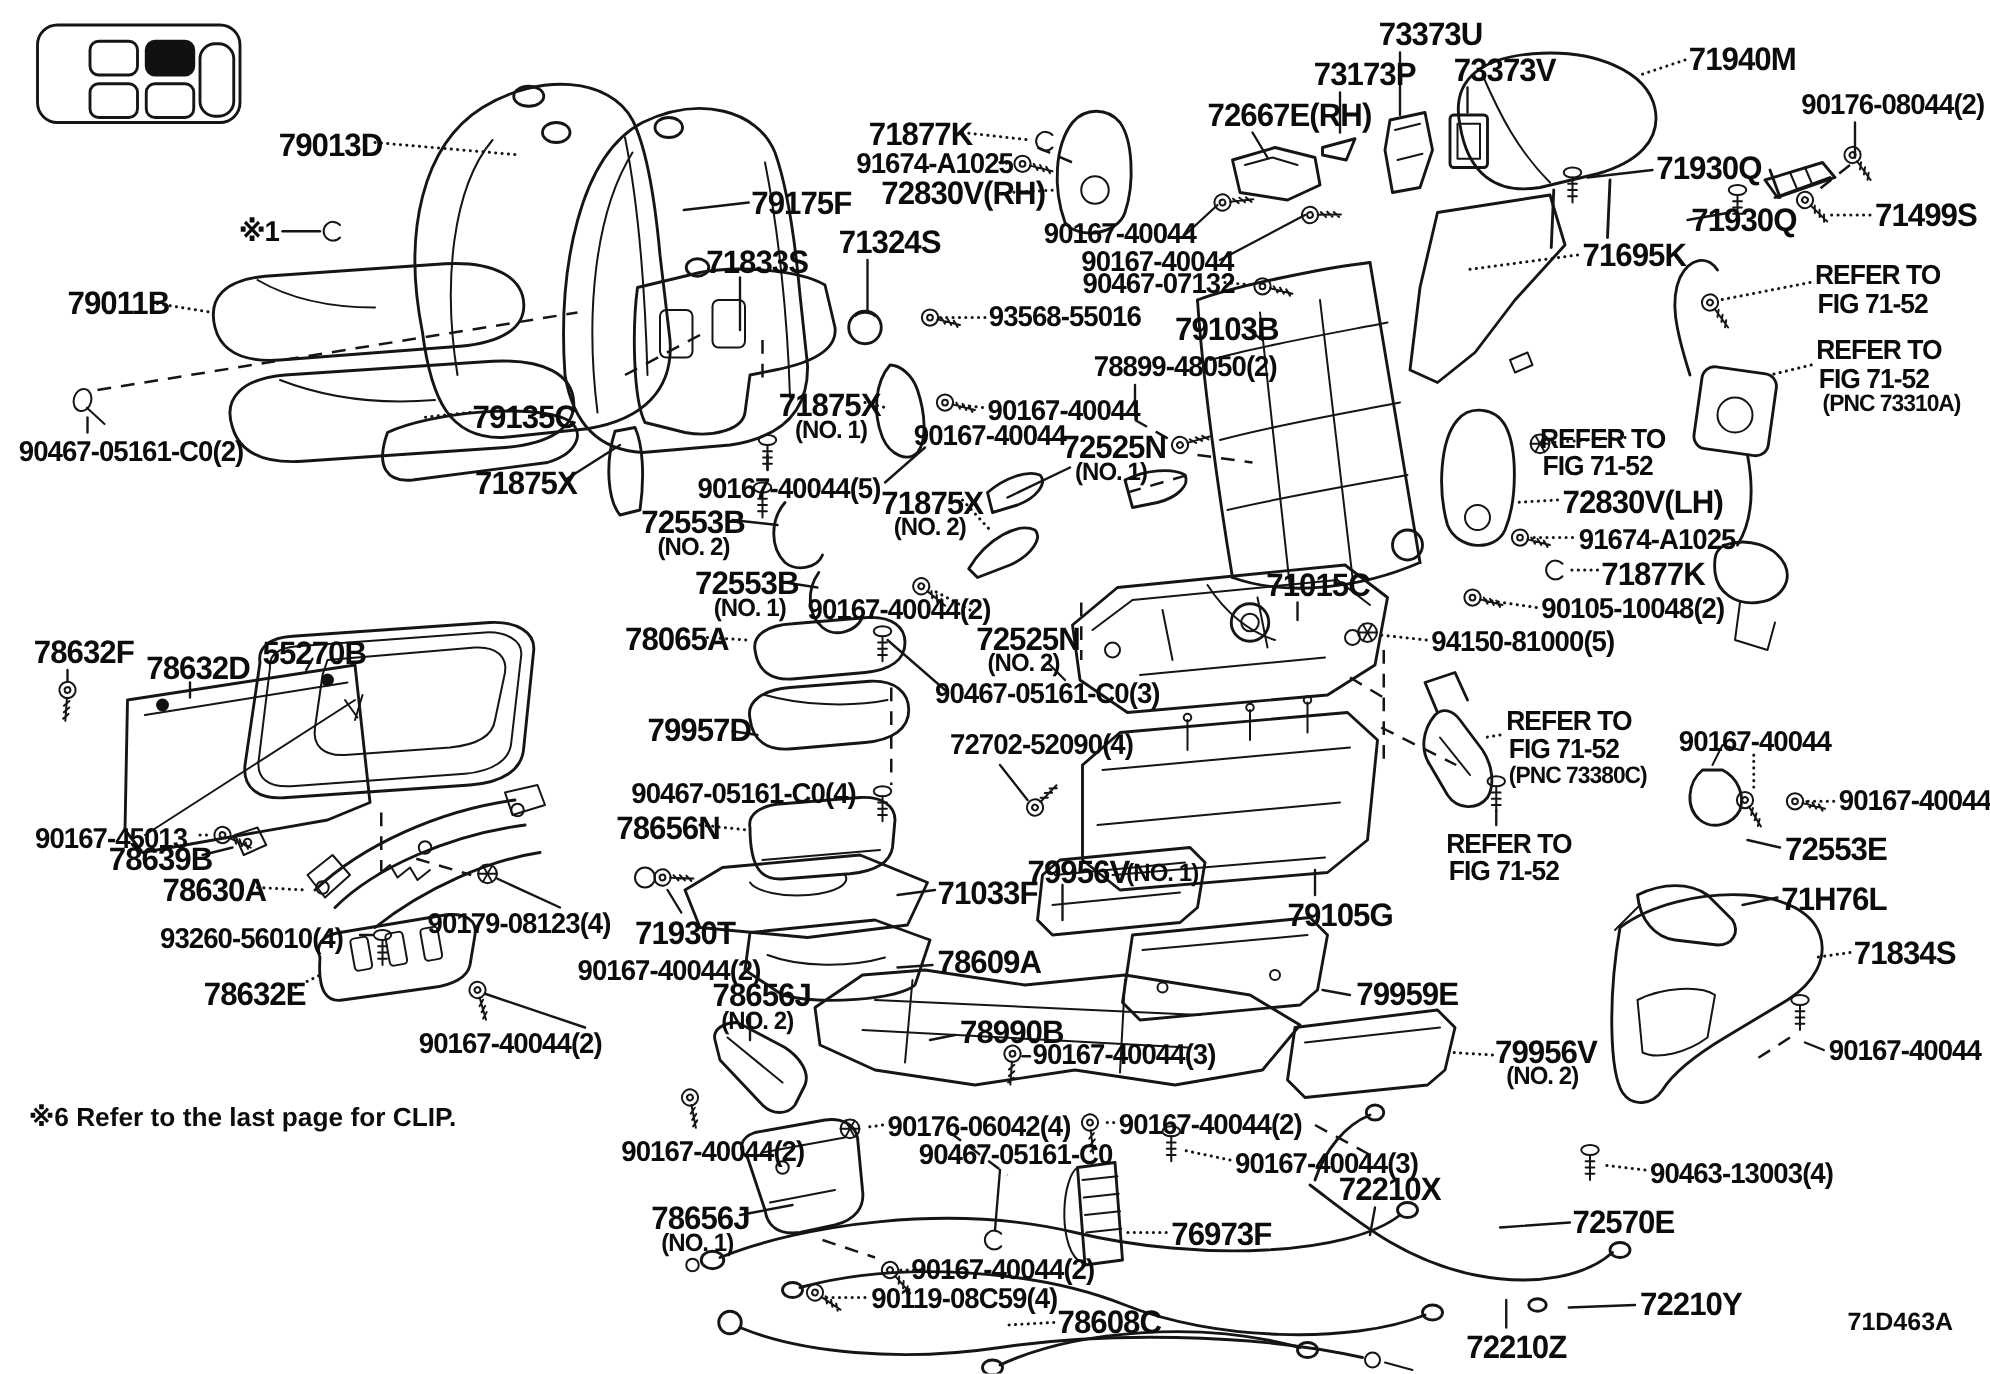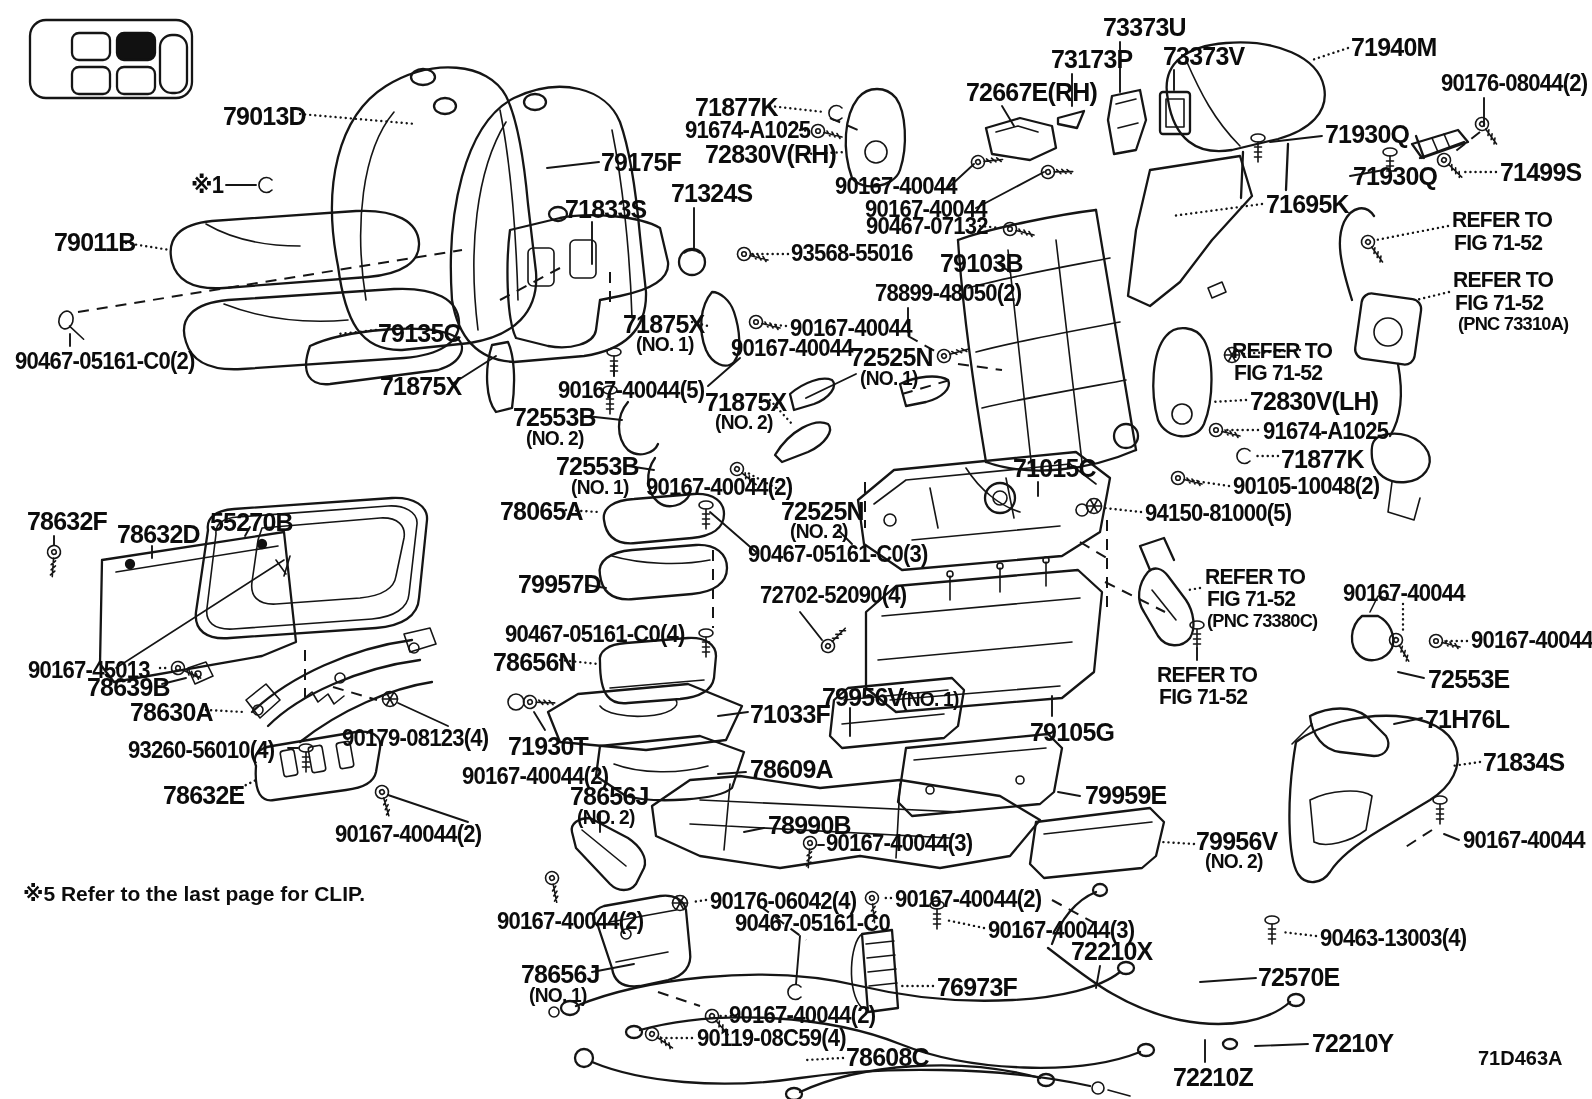--- a/index.html
+++ b/index.html
@@ -563,15 +563,15 @@
       <div class="plabel" style="left: 521px; top: 961px; font-size: 26px;">78656J</div>
       <div class="plabel" style="left: 529px; top: 985px; font-size: 20px;">(NO. 1)</div>
       <div class="plabel" style="left: 937px; top: 974px; font-size: 26px;">76973F</div>
       <div class="plabel" style="left: 729px; top: 1004px; font-size: 23px;">90167-40044(2)</div>
       <div class="plabel" style="left: 697px; top: 1027px; font-size: 23px;">90119-08C59(4)</div>
       <div class="plabel" style="left: 846px; top: 1044px; font-size: 26px;">78608C</div>
       <div class="plabel" style="left: 1312px; top: 1030px; font-size: 26px;">72210Y</div>
       <div class="plabel" style="left: 1173px; top: 1064px; font-size: 26px;">72210Z</div>
     </div>
 
-  <div class="footnote">※5  Refer to the last page for CLIP.</div>
+  <div class="footnote">※6  Refer to the last page for CLIP.</div>
   <div class="diagram-code">71D463A</div>
 </div>
 
 </body></html>

